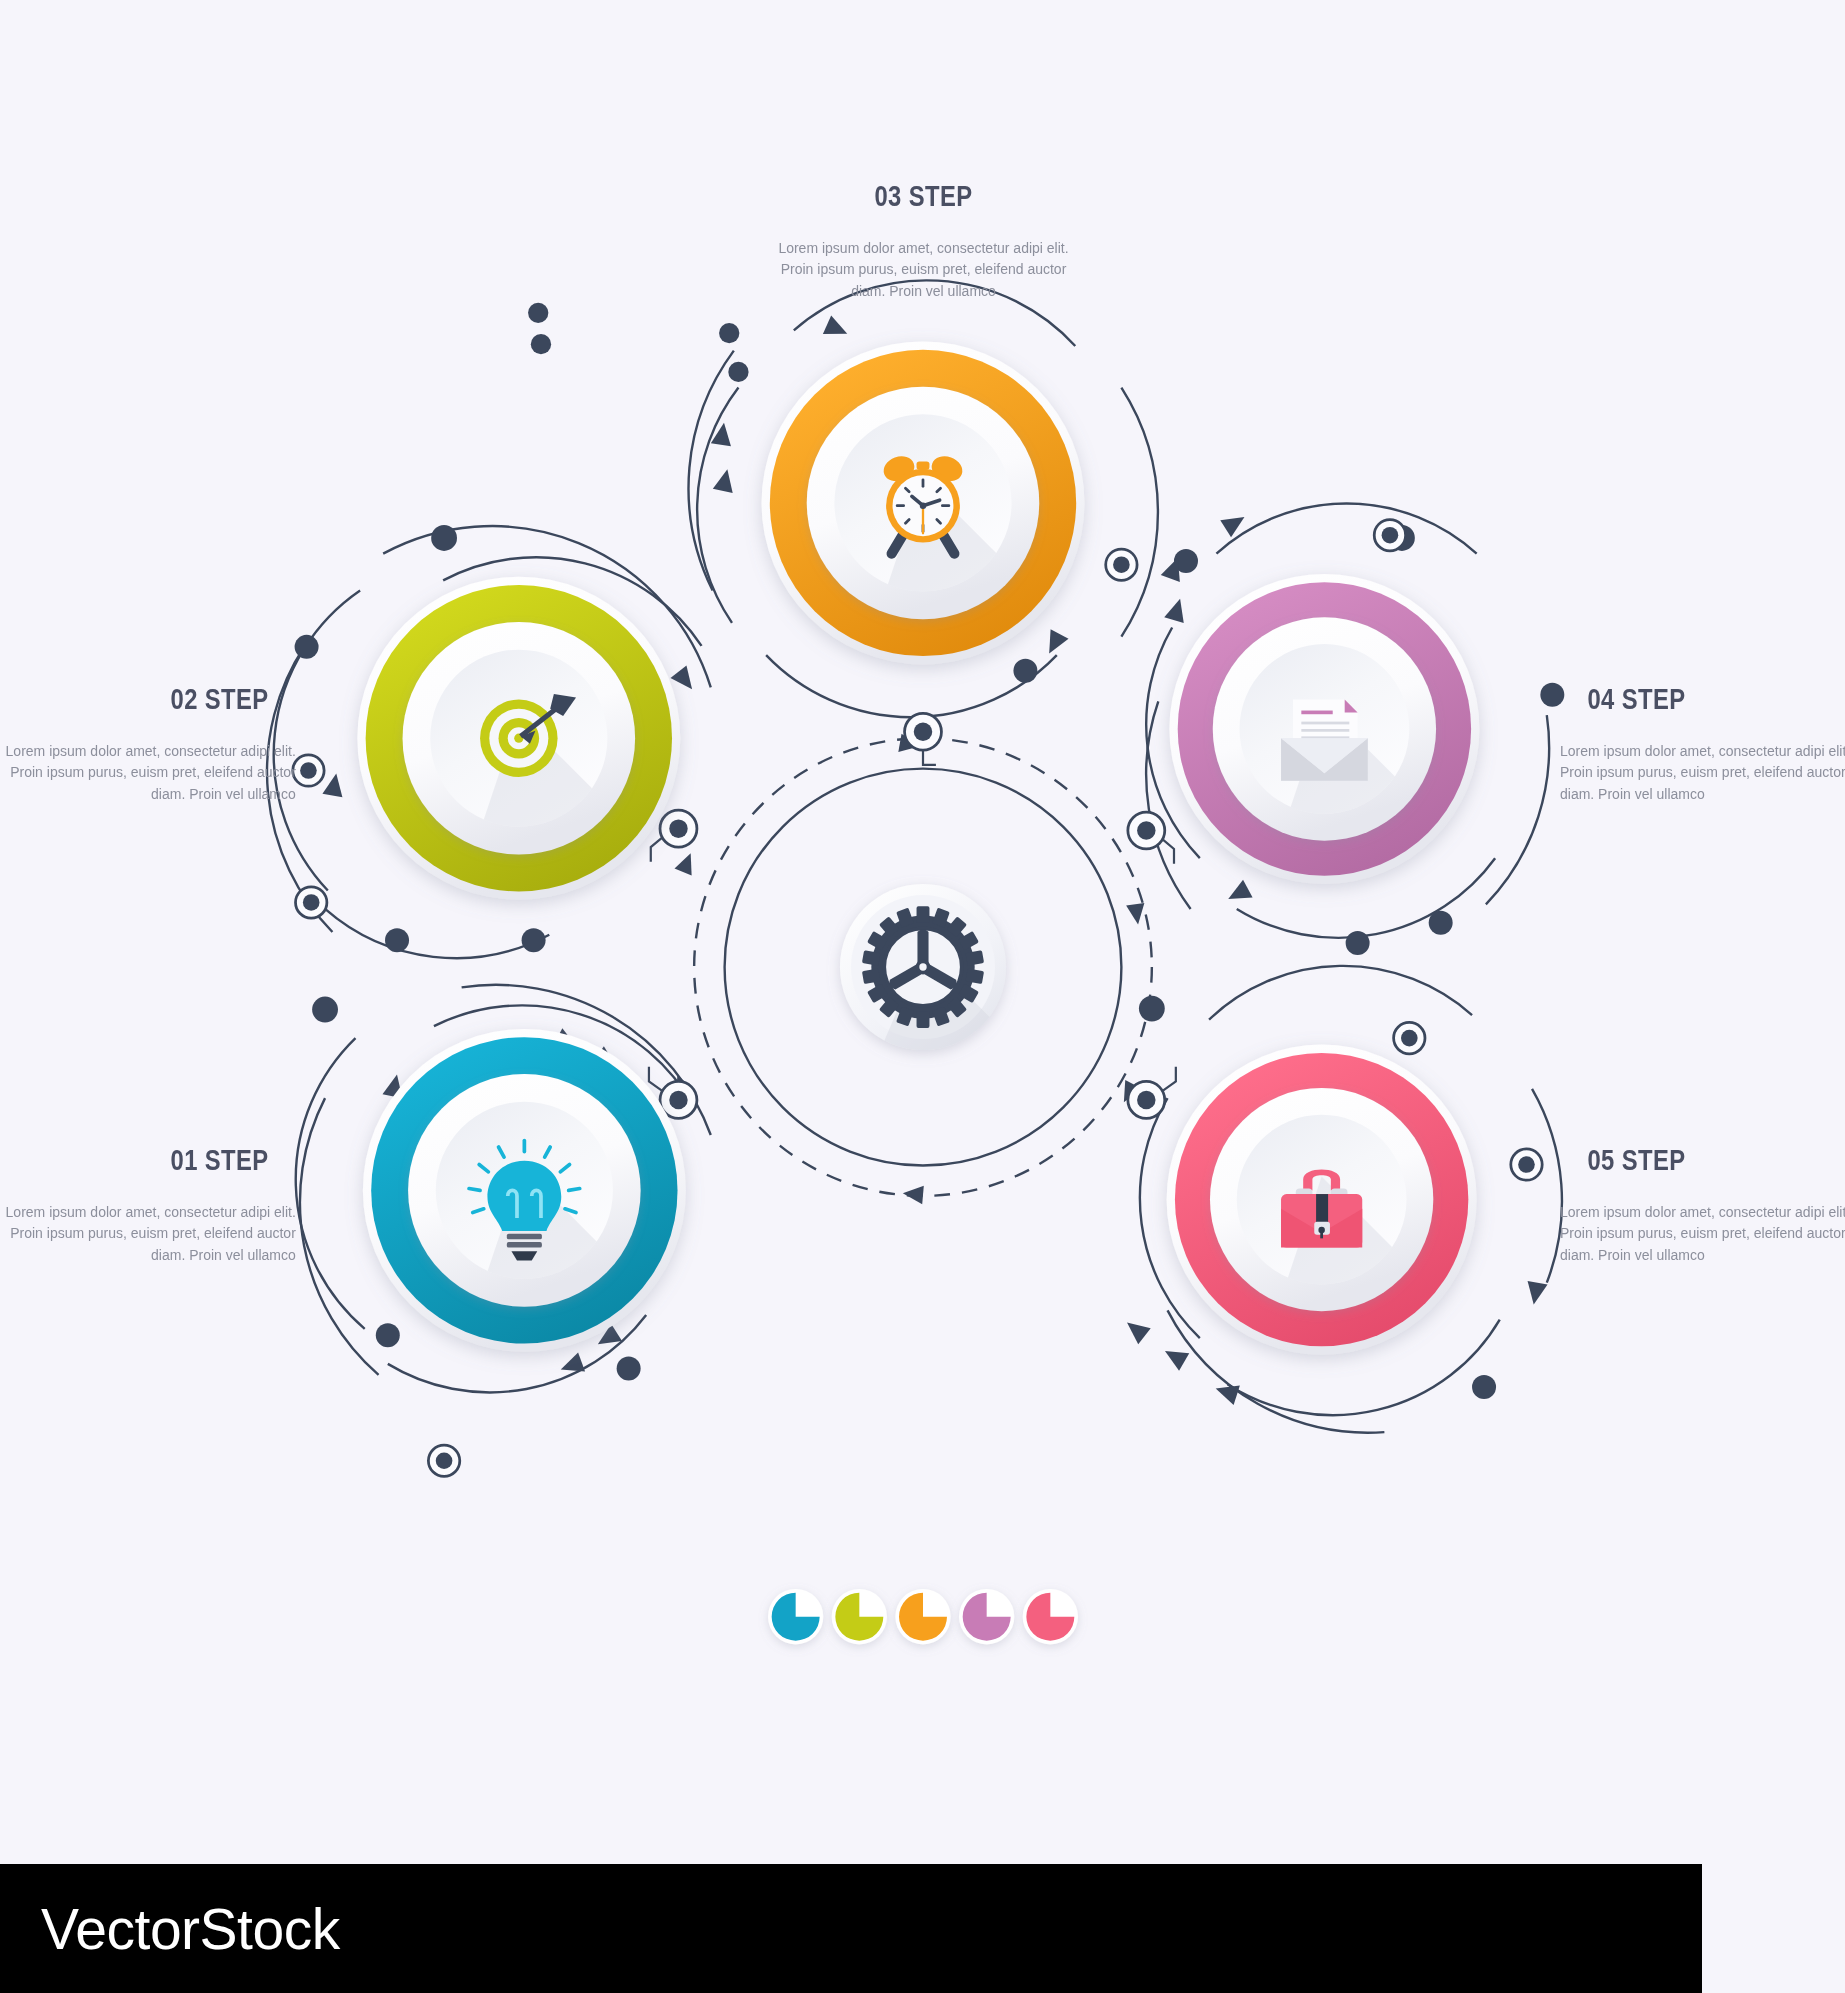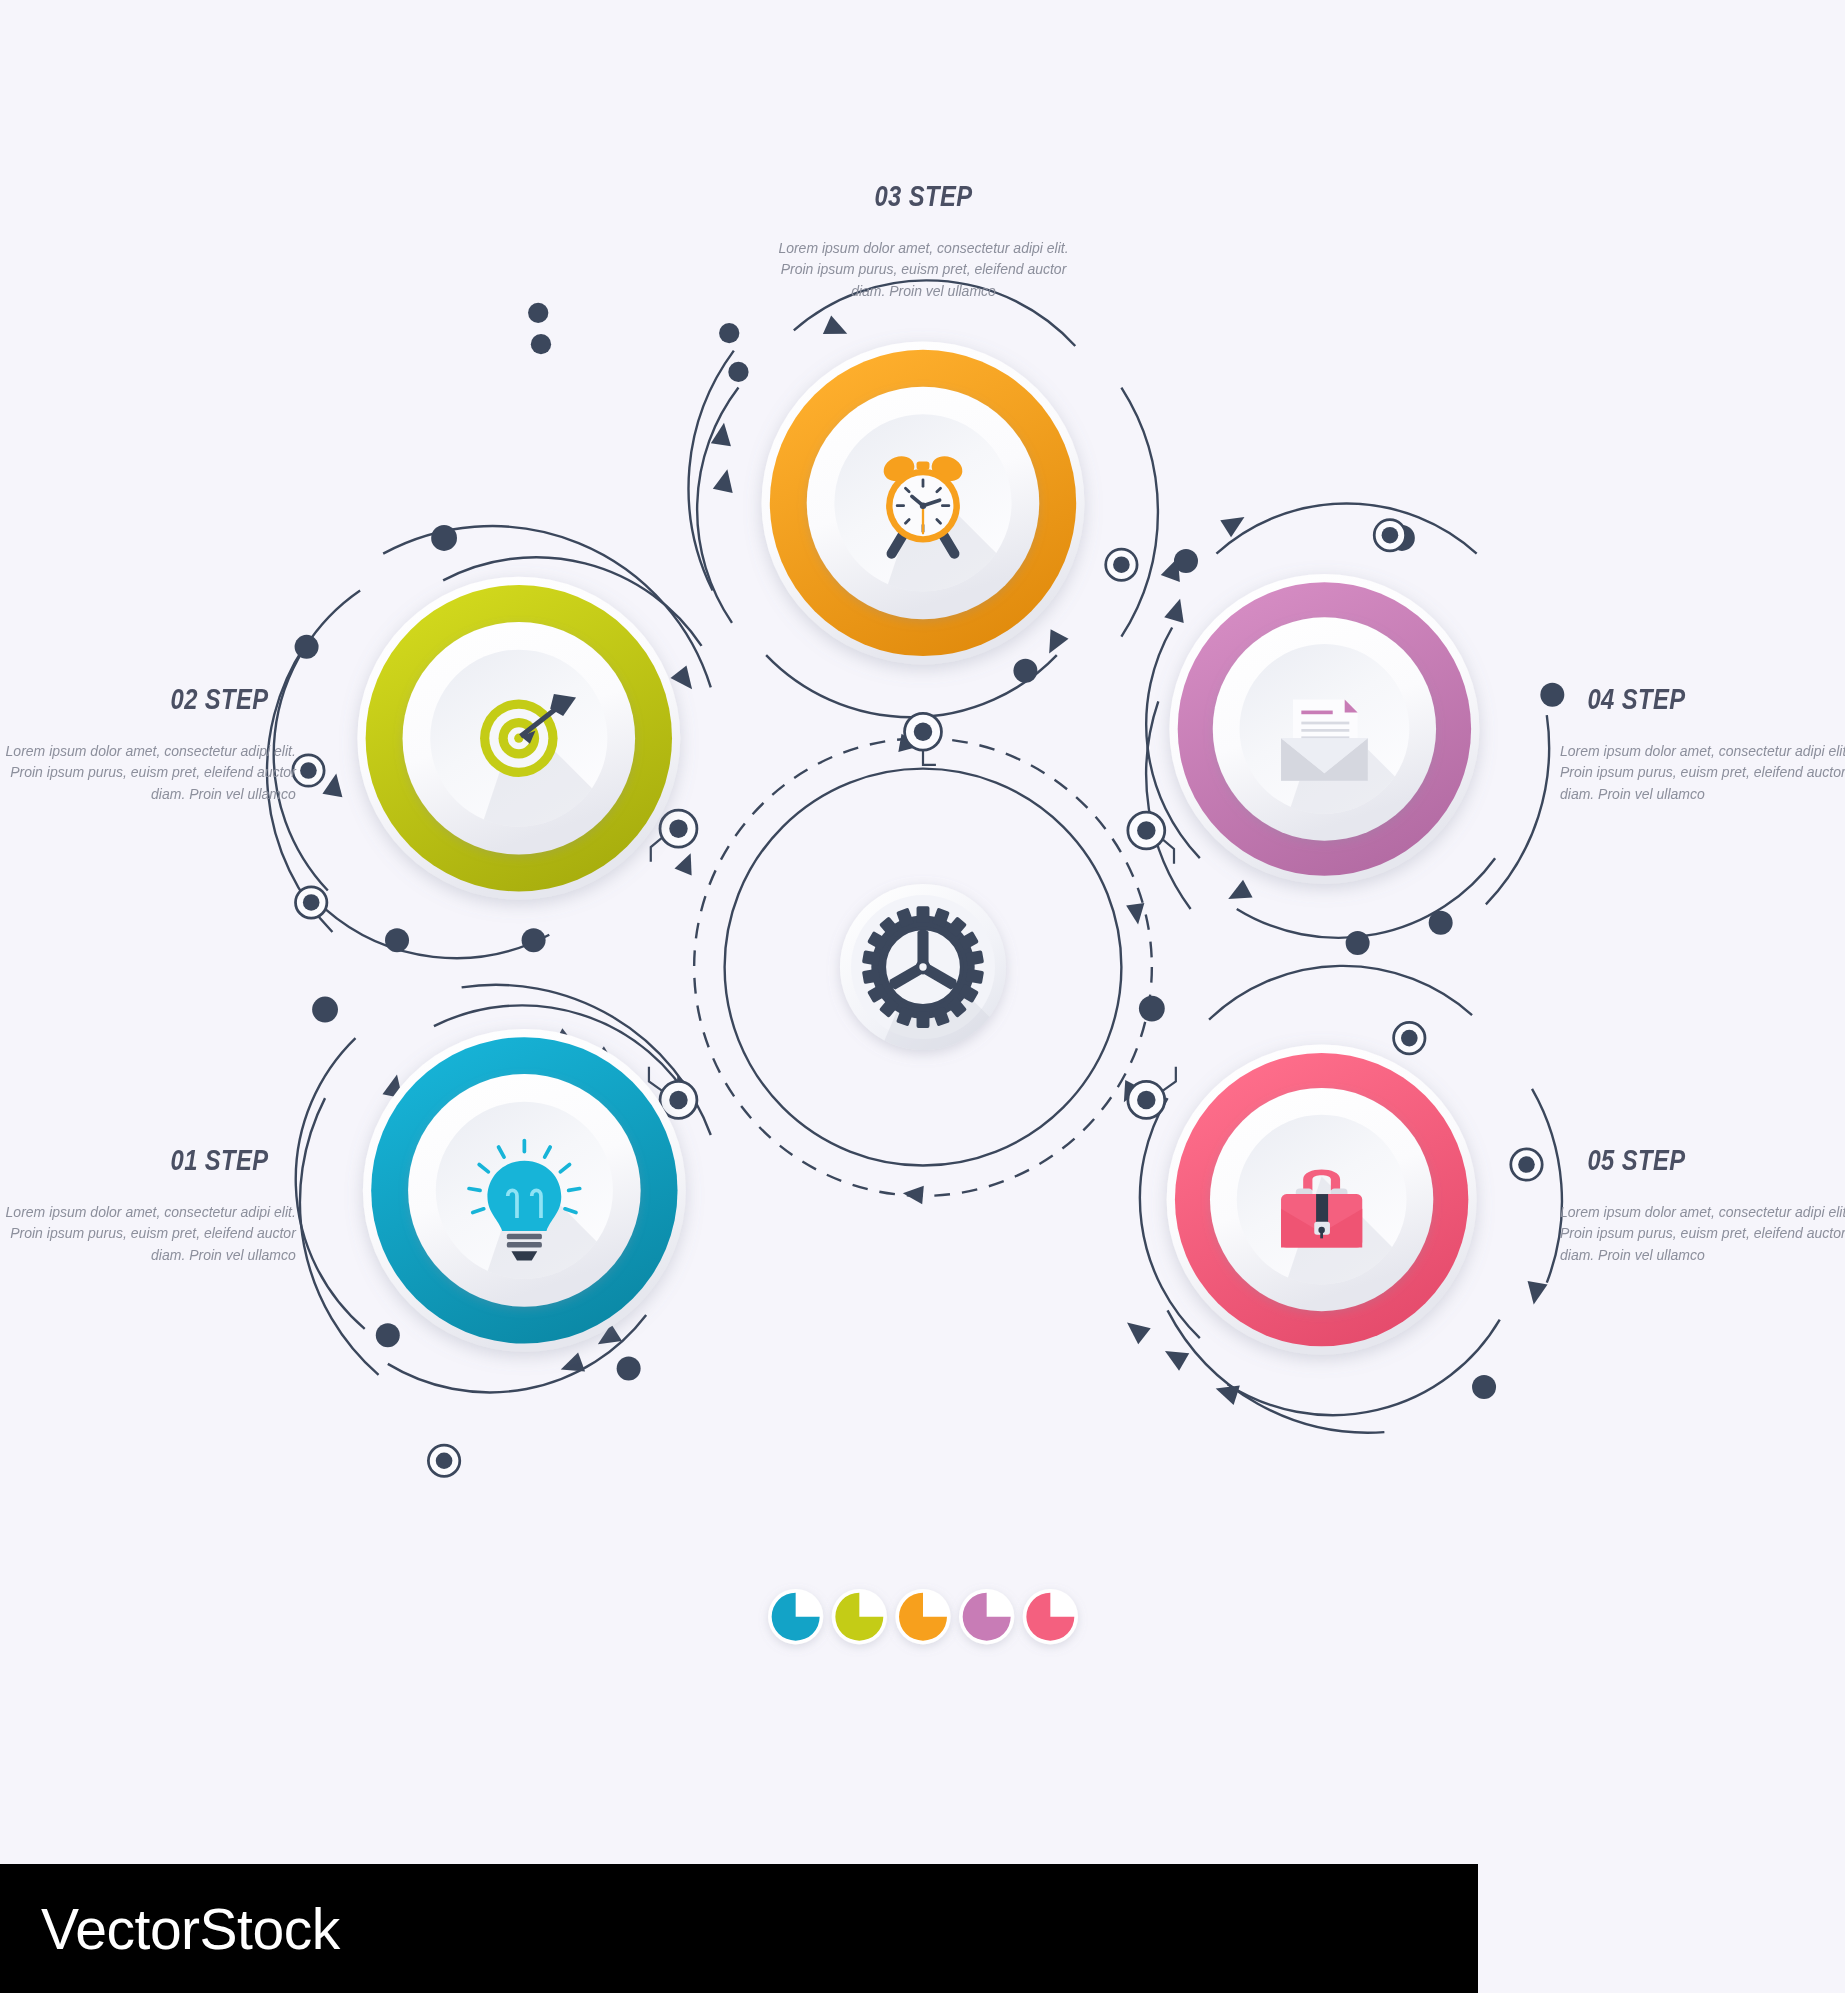--- a/index.html
+++ b/index.html
@@ -15,21 +15,20 @@
     width: 1846px;
     height: 1994px;
     background: #f6f5fb;
   }
   
   #canvas {
     position: absolute;
     left: 0; top: 0;
     width: 1846px;
     height: 1864px;
-    font-style: italic;
   }
   #art { position: absolute; left: 0; top: 0; width: 1846px; height: 1864px; }
 
   
   .step-text {
     position: absolute;
     width: 305px;
   }
   .step-title {
     font-size: 29px;
@@ -47,21 +46,21 @@
     color: #8c8f9c;
   }
   .ta-center { text-align: center; }
   .ta-right  { text-align: right;  }
 
   
   #footer {
     position: absolute;
     left: 0;
     top: 1864px;
-    width: 1478px;
+    width: 1702px;
     height: 129px;
     background: #000;
   }
   #brand {
     position: absolute;
     left: 41px; top: 50%;
     transform: translateY(-50%);
     color: #fff;
     font-size: 57px;
     font-family: "Liberation Sans Narrow", "Liberation Sans", sans-serif;

